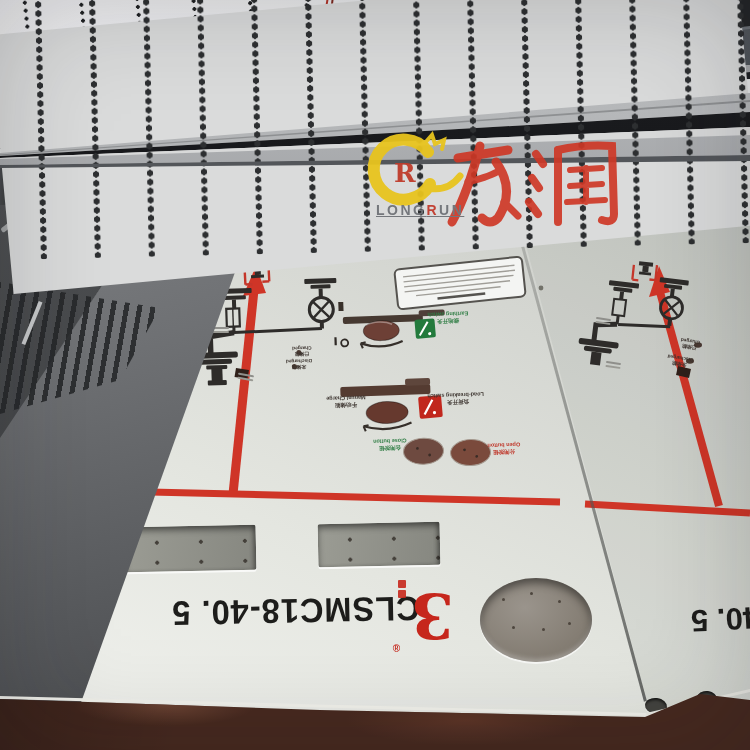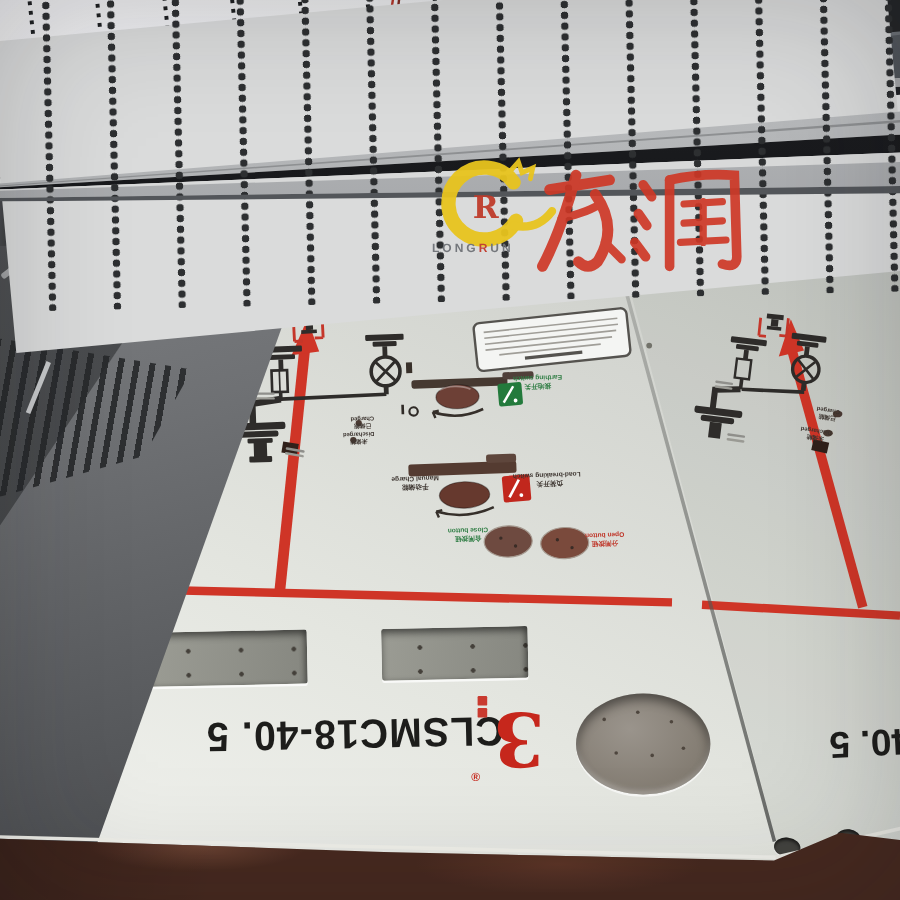--- a/index.html
+++ b/index.html
@@ -129,22 +129,22 @@
   .f55{font-size:5.5px;} .f48{font-size:4.8px;}
   .green{color:#2f7d44;} .dark{color:#3b332e;} .redtx{color:#bf3427;}
   .r180{transform:rotate(178deg);} .r188{transform:rotate(189deg);}
   .smudge{z-index:3;height:2px;background:#8f8f8b;border-radius:1px;box-shadow:0 4px 0 #9a9a94;}
 
   .diagram{left:0;top:0;z-index:2;}
   .labels-layer{position:absolute;inset:0;z-index:3;pointer-events:none;}
 
   
   .wmark{left:340px;top:130px;width:330px;height:120px;z-index:12;opacity:.95;}
-  .wm-longrun{position:absolute;left:20px;top:72px;font-size:10px;font-weight:bold;
-    letter-spacing:2.5px;color:#6f7277;}
+  .wm-longrun{position:absolute;left:36px;top:72px;font-size:14px;font-weight:bold;
+    letter-spacing:2.5px;color:#6f7277;text-decoration:underline;}
   .wm-longrun .r{color:#c13a2c;}
 
   .vignette{left:0;top:0;width:750px;height:750px;z-index:15;pointer-events:none;
     box-shadow:inset 0 0 110px rgba(25,25,28,.22);}
 </style>
 </head>
 <body>
 
 <div class="stage">
 

